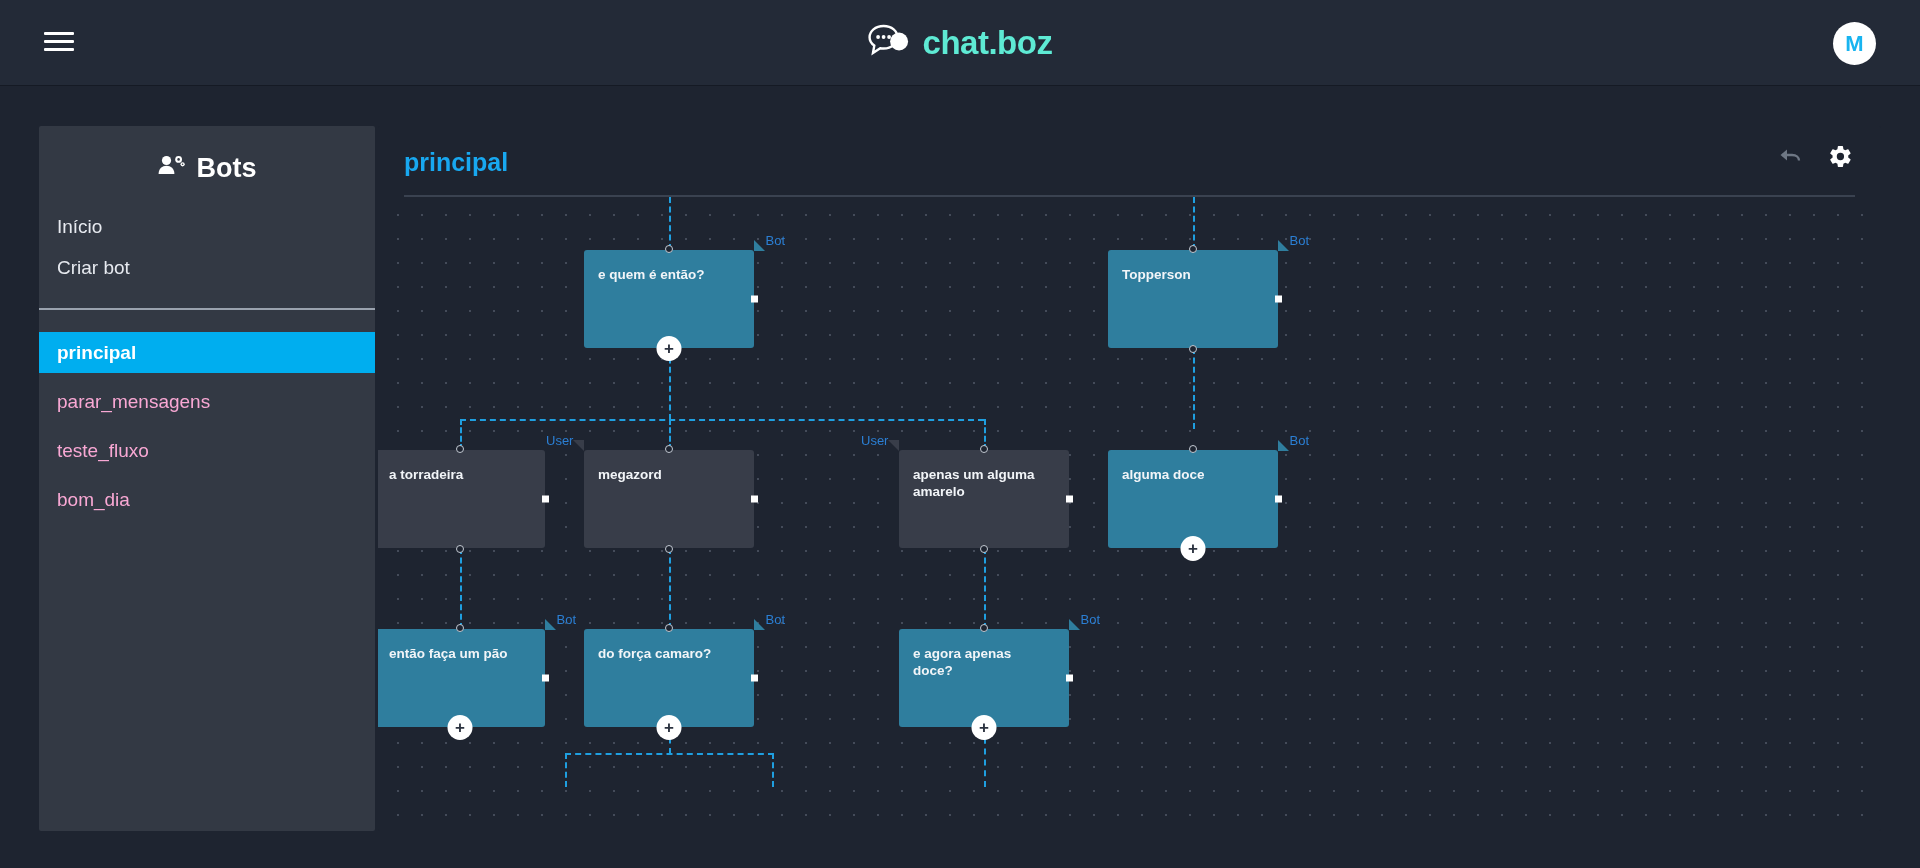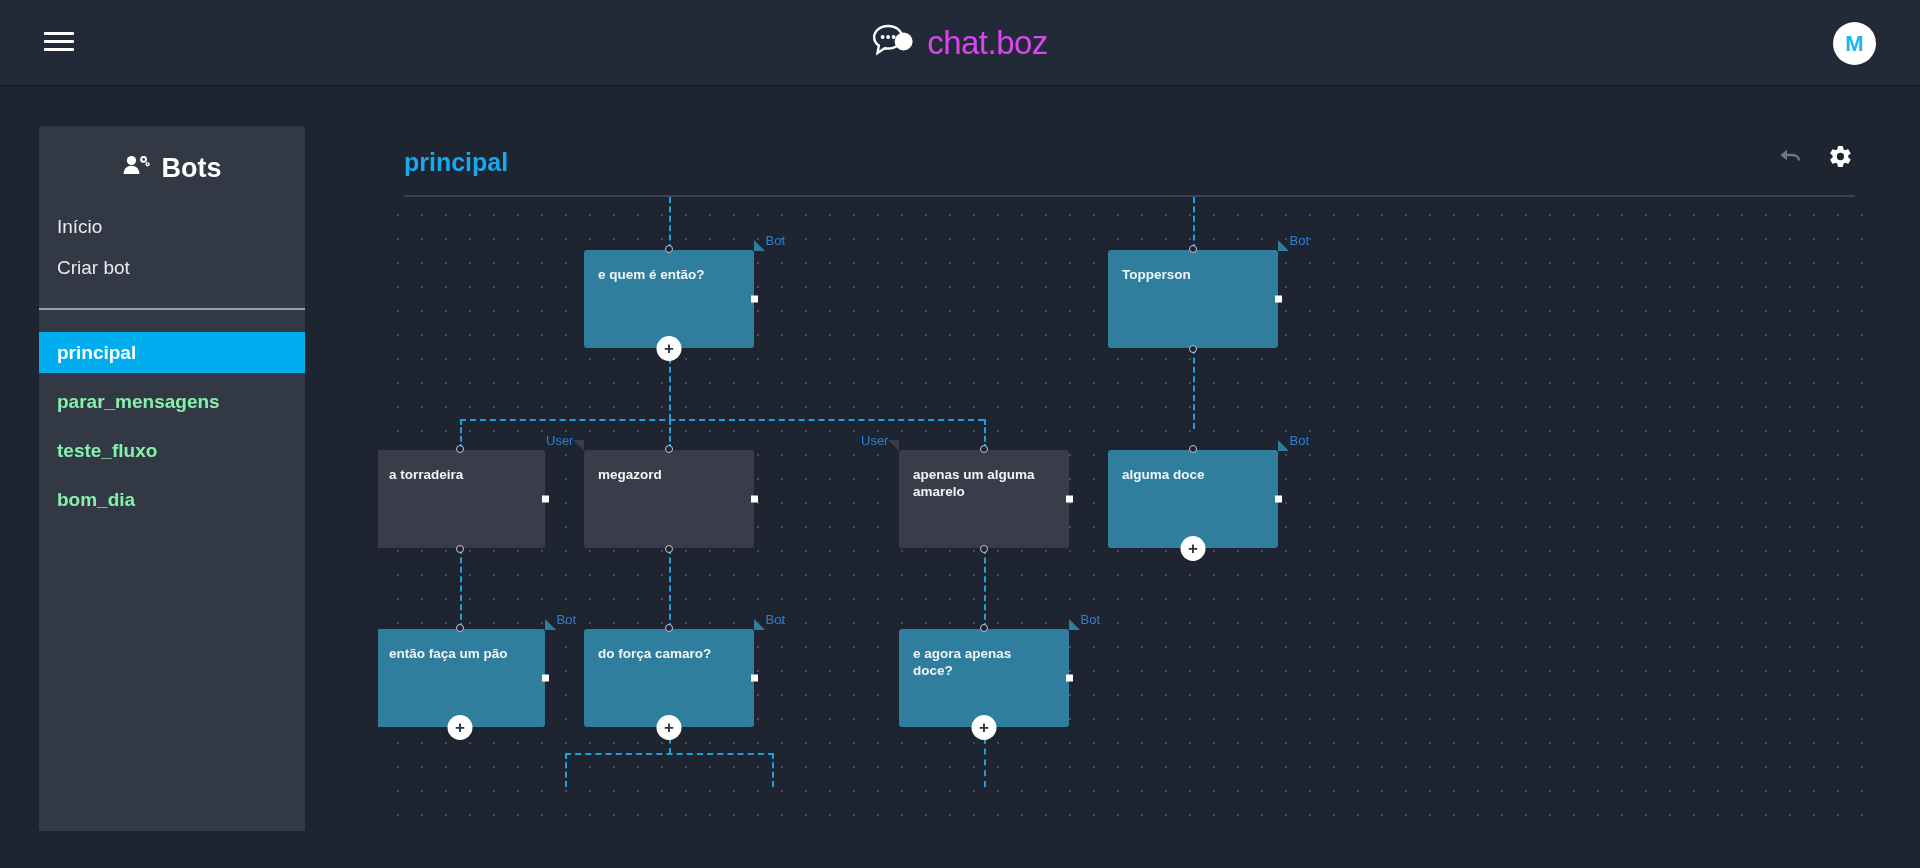--- a/index.html
+++ b/index.html
@@ -24,36 +24,36 @@
   .hamburger span {
     display: block; width: 30px; height: 3px;
     background: #ffffff; border-radius: 1px; margin-bottom: 5px;
   }
   .logo-wrap {
     position: absolute; left: 50%; top: 50%;
     transform: translate(-50%, -50%);
     display: flex; align-items: center; gap: 13px;
   }
   .logo-text {
-    color: #d946ef; font-size: 33px; font-weight: 400;
+    color: #5eead4; font-size: 33px; font-weight: 700;
     letter-spacing: -0.5px;
   }
   .avatar {
     position: absolute; right: 44px; top: 22px;
     width: 43px; height: 43px; border-radius: 50%;
     background: #ffffff;
     display: flex; align-items: center; justify-content: center;
     color: #18b4f0; font-size: 22px; font-weight: 700;
     cursor: pointer;
   }
 
   
   .sidebar {
     position: absolute; left: 39px; top: 126px;
-    width: 266px; height: 705px;
+    width: 336px; height: 705px;
     background: #333944;
     border-radius: 2px;
   }
   .sidebar-header {
     display: flex; align-items: center; justify-content: center;
     gap: 12px; height: 74px; padding-top: 10px;
   }
   .sidebar-header-title {
     color: #ffffff; font-size: 27px; font-weight: 700;
   }
@@ -65,21 +65,21 @@
     cursor: pointer;
     text-align: center;
   }
   .sidebar-divider {
     height: 2px; background: #9aa2ae;
     margin: 2px 0 22px 0;
   }
   .bot-item {
     height: 41px; display: flex; align-items: center;
     padding-left: 18px;
-    color: #86efac; font-size: 19px; font-weight: 700;
+    color: #f9a8d4; font-size: 19px; font-weight: 400;
     cursor: pointer;
   }
   .bot-item.active {
     background: #00aeef; color: #ffffff; font-weight: 600;
   }
   .bot-spacer { height: 8px; }
 
   
   .canvas-panel {
     position: absolute; left: 378px; top: 126px;

